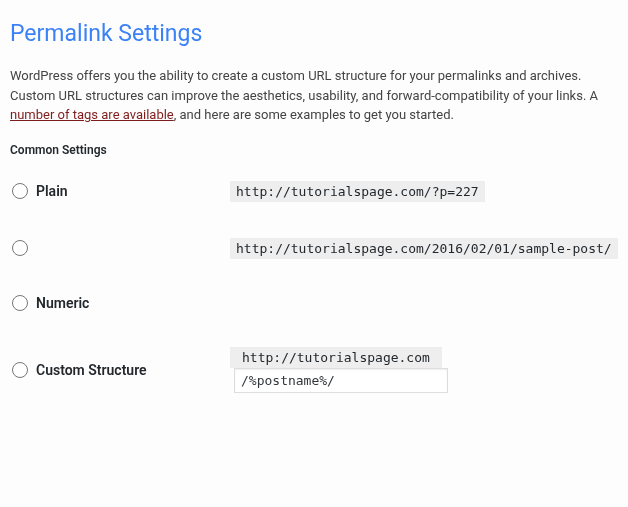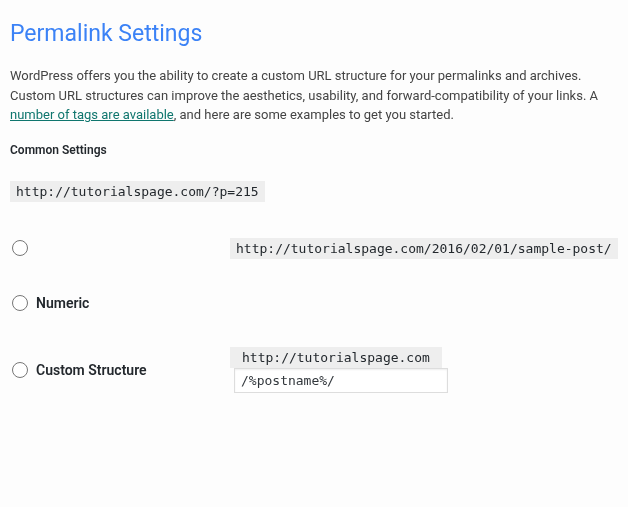--- a/index.html
+++ b/index.html
@@ -21,21 +21,21 @@
       line-height: 29px;
       color: #3b82f6;
     }
     p.intro {
       font-size: 13px;
       margin: 0 0 18px 0;
       line-height: 1.5;
       color: #444;
     }
     p.intro a {
-      color: #0f766e;
+      color: #7f1d1d;
       text-decoration: underline;
     }
     h2 {
       font-size: 12px;
       font-weight: 600;
       margin: 0 0 6px 0;
       color: #23282d;
     }
     .form-table {
       width: 100%;
@@ -99,22 +99,26 @@
 
 <p class="intro">
   <span>WordPress offers you the ability to create a custom URL structure for your permalinks and archives. Custom URL structures can improve the aesthetics, usability, and forward-compatibility of your links. A </span><a href="#">number of tags are available</a><span>, and here are some examples to get you started.</span>
 </p>
 
 <h2>Common Settings</h2>
 
 <div class="form-table">
 
   <div class="row">
+    <div class="row-left">
+      <input type="radio" name="selection" style="">
+      <label>Plain</label>
+    </div>
     <div class="row-right">
-      <code>http://tutorialspage.com/?p=215</code>
+      <code>http://tutorialspage.com/?p=227</code>
     </div>
   </div>
 
   <div class="row">
     <div class="row-left">
       <input type="radio" name="selection" style="">
     </div>
     <div class="row-right">
       <code>http://tutorialspage.com/2016/02/01/sample-post/</code>
     </div>

